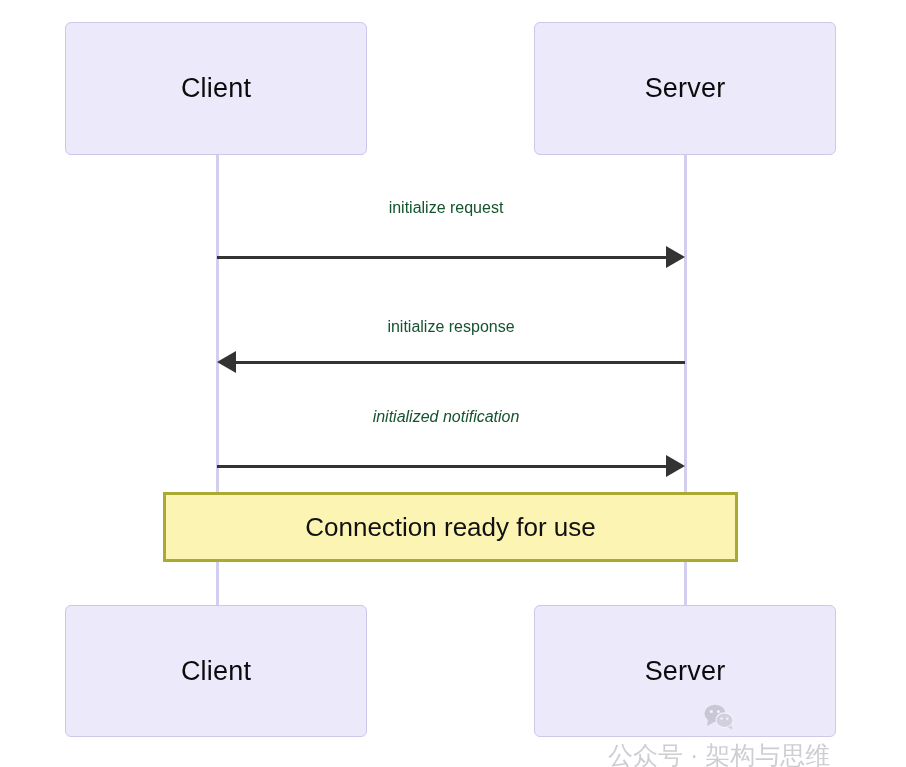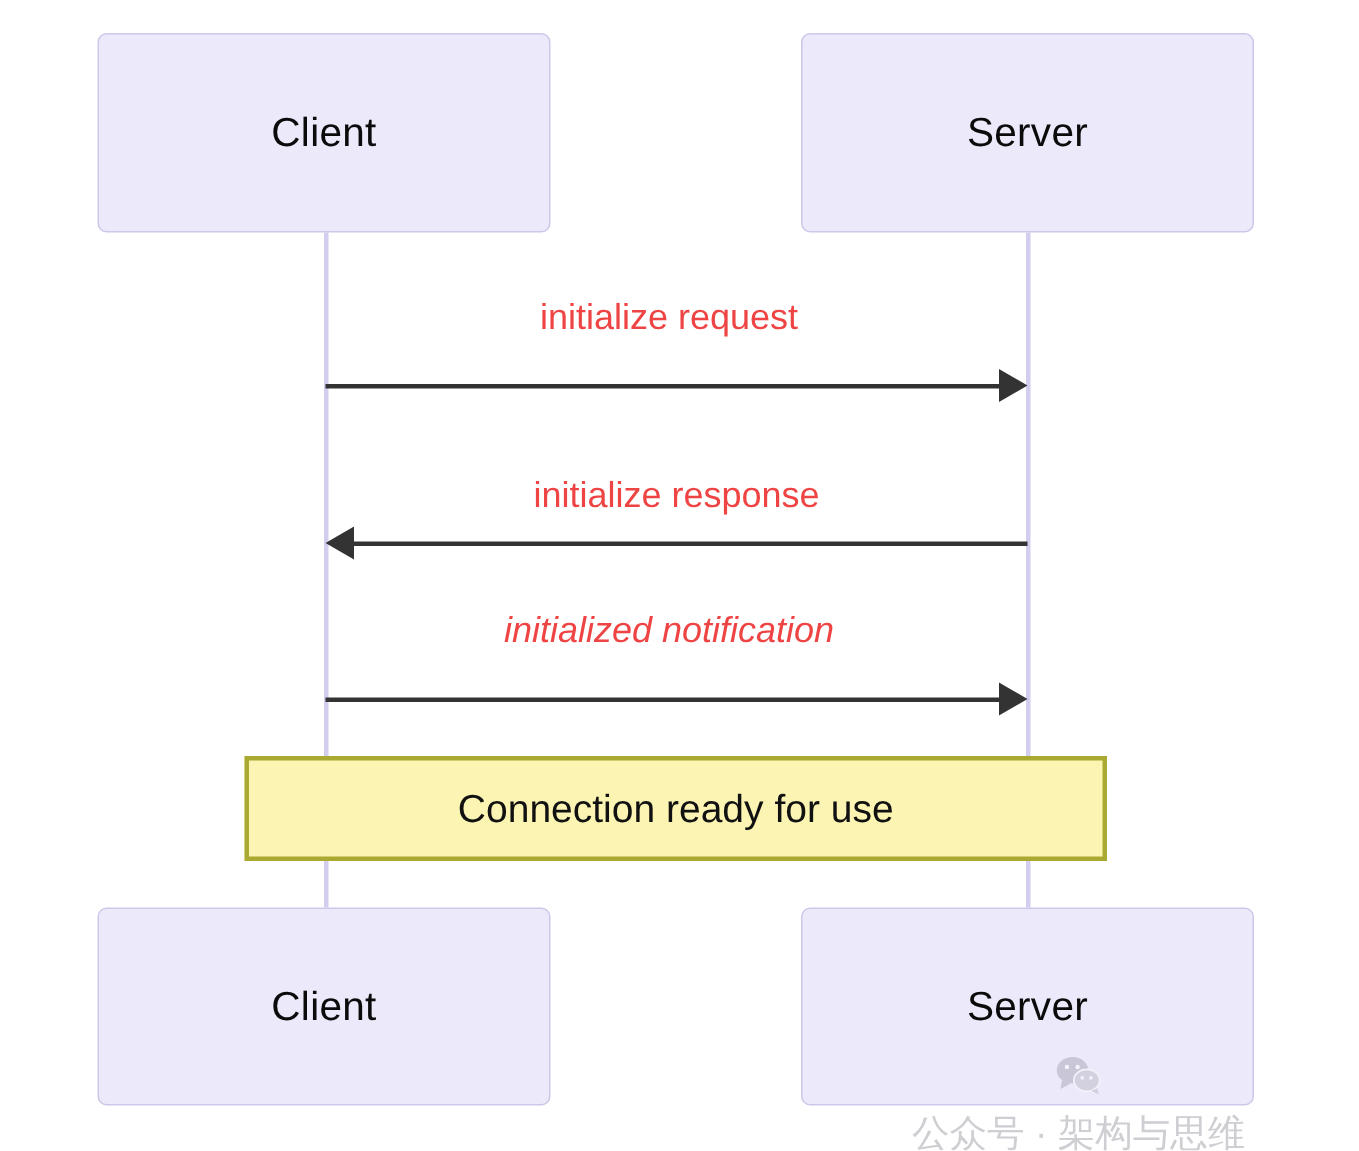--- a/index.html
+++ b/index.html
@@ -43,22 +43,22 @@
     letter-spacing: 0.2px;
     line-height: 1;
   }
 
   
   .message {
     position: absolute;
   }
   .msg-label {
     position: absolute;
-    font-size: 24px;
-    color: #ef4444;
+    font-size: 16px;
+    color: #14532d;
     white-space: nowrap;
     line-height: 1;
     transform: translateX(-50%);
     text-align: right;
   }
   .msg-line {
     position: absolute;
     height: 3px;
     background: #333333;
   }
@@ -81,21 +81,20 @@
 
   
   .note {
     position: absolute;
     box-sizing: border-box;
     background: #fbf4b2;
     border: 3px solid #aaaa33;
     display: flex;
     align-items: center;
     justify-content: center;
-    margin-top: 12px;
   }
   .note-label {
     font-size: 26px;
     color: #111111;
     line-height: 1;
     white-space: nowrap;
   }
 
   
   .watermark {

